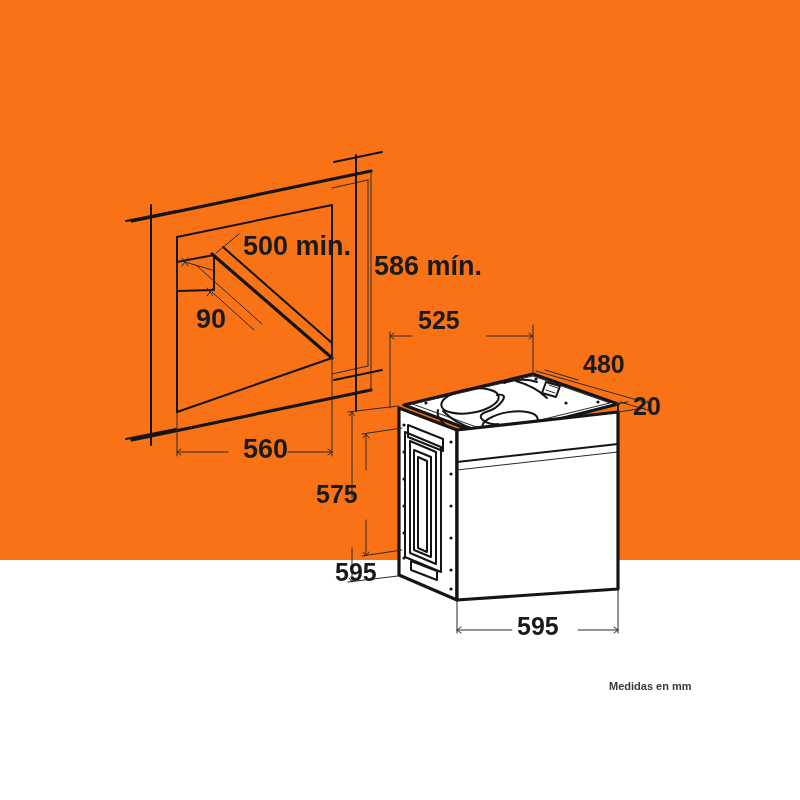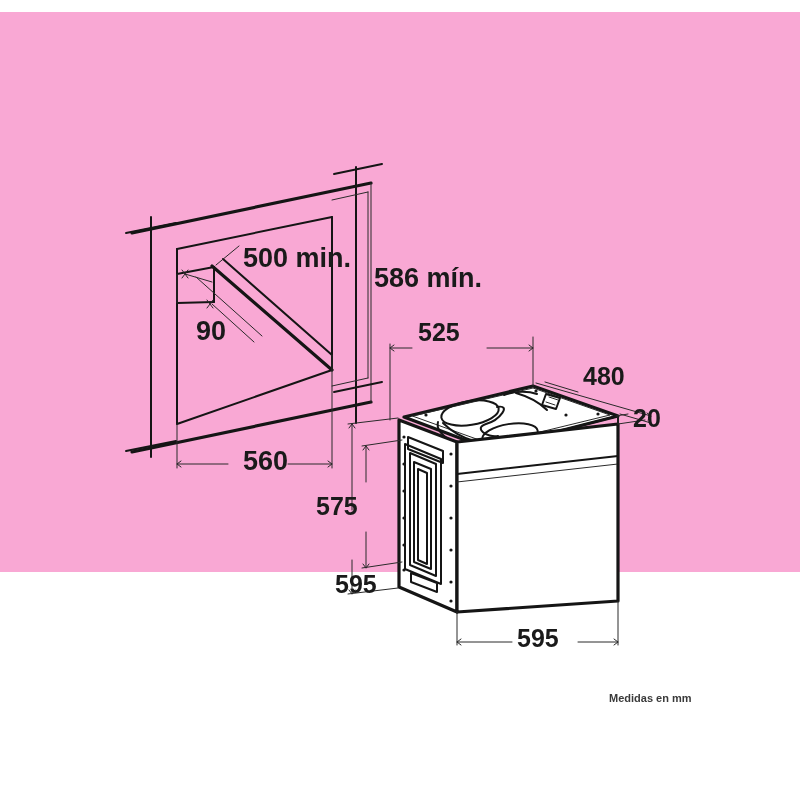--- a/index.html
+++ b/index.html
@@ -12,22 +12,21 @@
     width: 800px;
     height: 800px;
     font-family: "Liberation Sans", sans-serif;
     position: relative;
     overflow: hidden;
   }
   #sheet {
     position: relative;
     width: 800px;
     height: 560px;
-    background: #f9a8d4;
-    margin-top: 12px;
+    background: #f97316;
   }
   #drawing {
     position: absolute;
     left: 0;
     top: 0;
     width: 800px;
     height: 800px;
   }
   .dim-text {
     font-family: "Liberation Sans", sans-serif;

